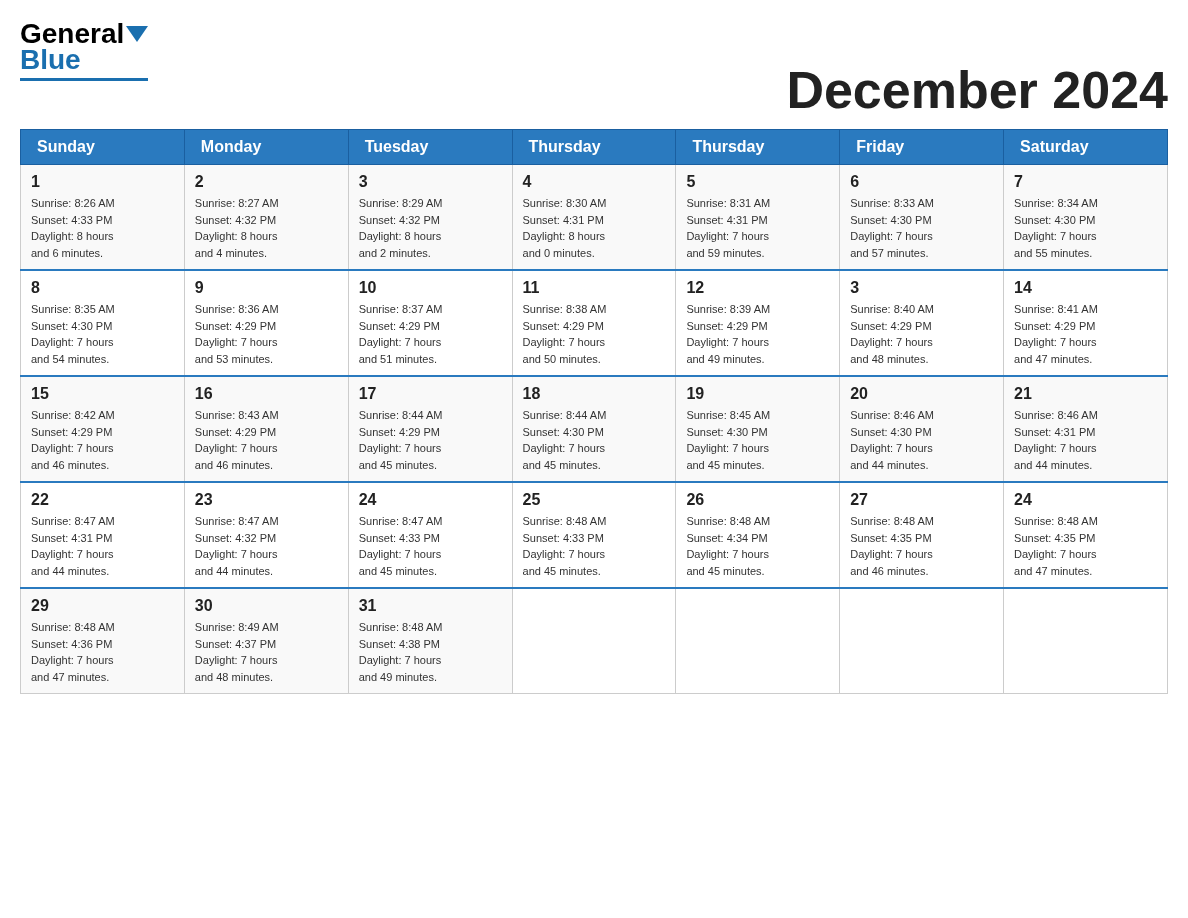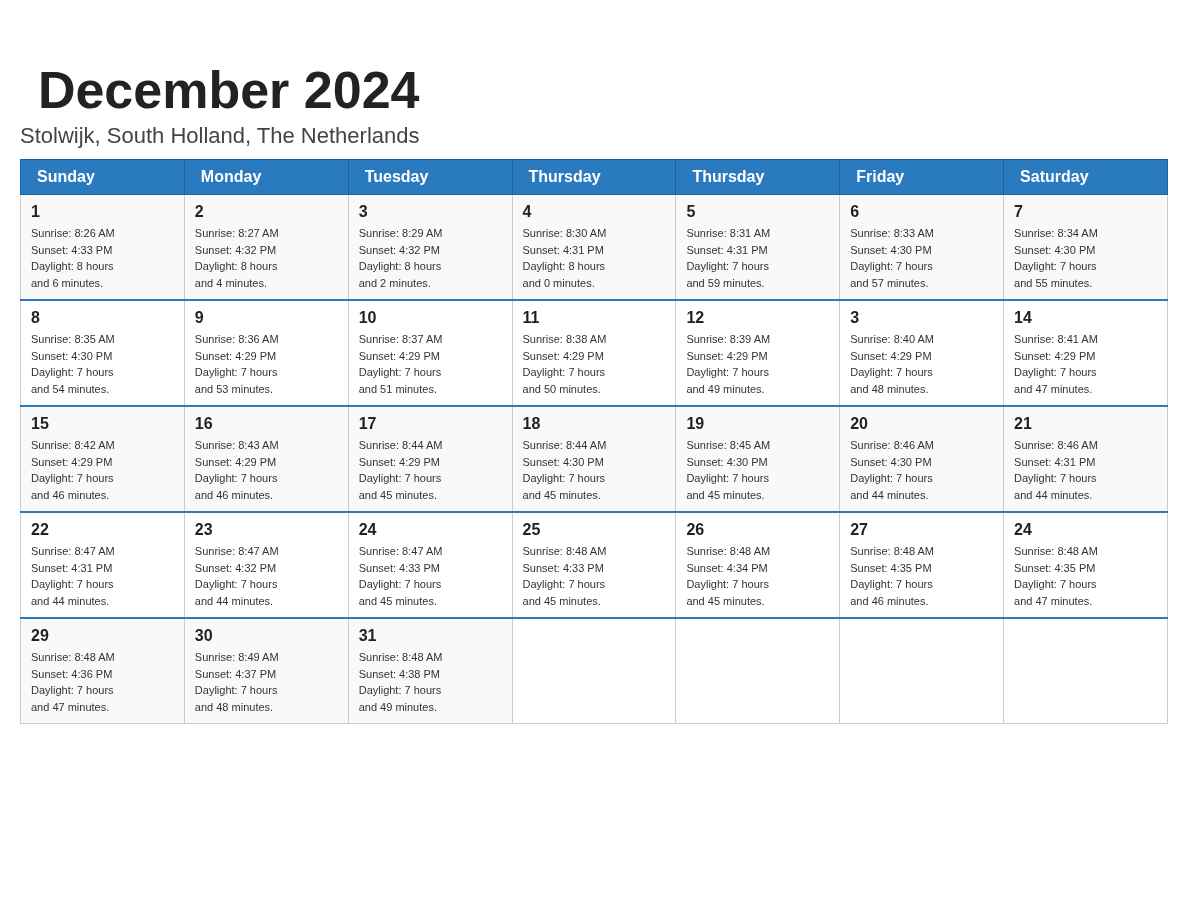--- a/index.html
+++ b/index.html
@@ -99,23 +99,36 @@
       background: #fff !important;
     }
     .row-border-top td {
       border-top: 2px solid #2a7abf;
     }
   </style>
 </head>
 <body>
 
 <div class="header">
+  <div class="logo">
+    <div style="display:flex; align-items:center;">
+      <span class="logo-general">General</span>
+      <span style="display:inline-flex; align-items:center; margin-left:2px;">
+        <svg width="22" height="16" viewBox="0 0 22 16">
+          <polygon points="0,0 22,0 11,16" fill="#1a6faf"></polygon>
+        </svg>
+      </span>
+    </div>
+    <div style="display:flex; align-items:center; margin-top:-2px;">
+      <span class="logo-blue">Blue</span>
+    </div>
+    <div class="logo-line"></div>
+  </div>
   <div class="title-block">
     <div class="month-title">December 2024</div>
-    <div class="location-title">Stolwijk, South Holland, The Netherlands</div>
   </div>
 </div>
 
 <table class="calendar-table">
   <thead>
     <tr>
     <th>Sunday</th>
         <th>Monday</th>
         <th>Tuesday</th>
         <th>Thursday</th>

